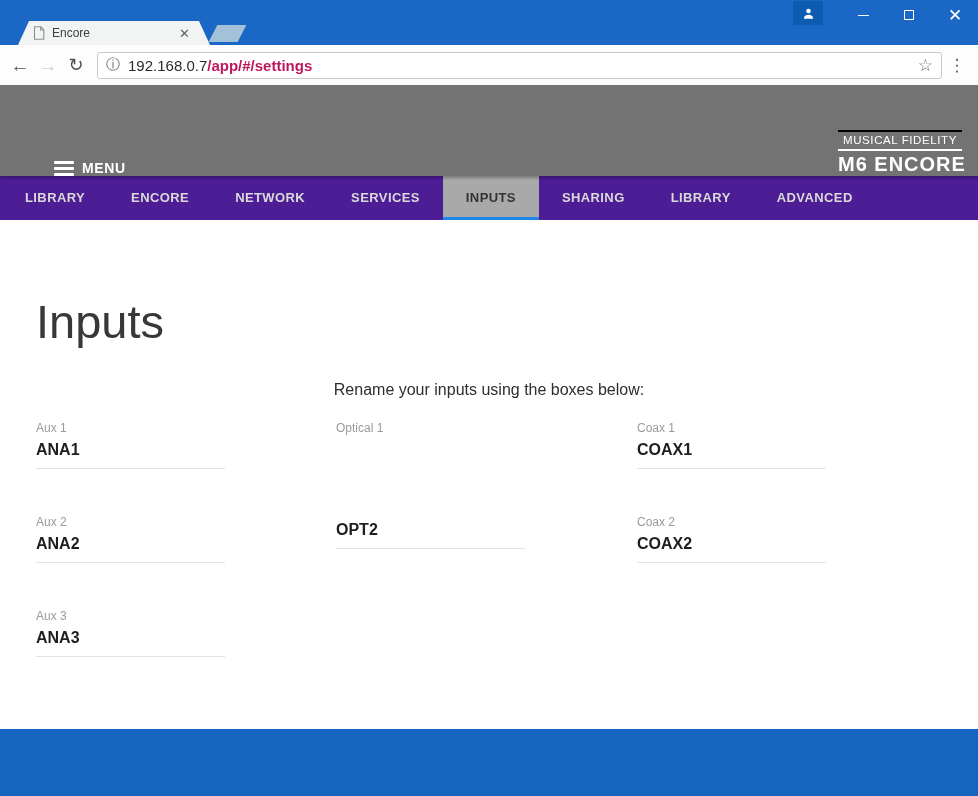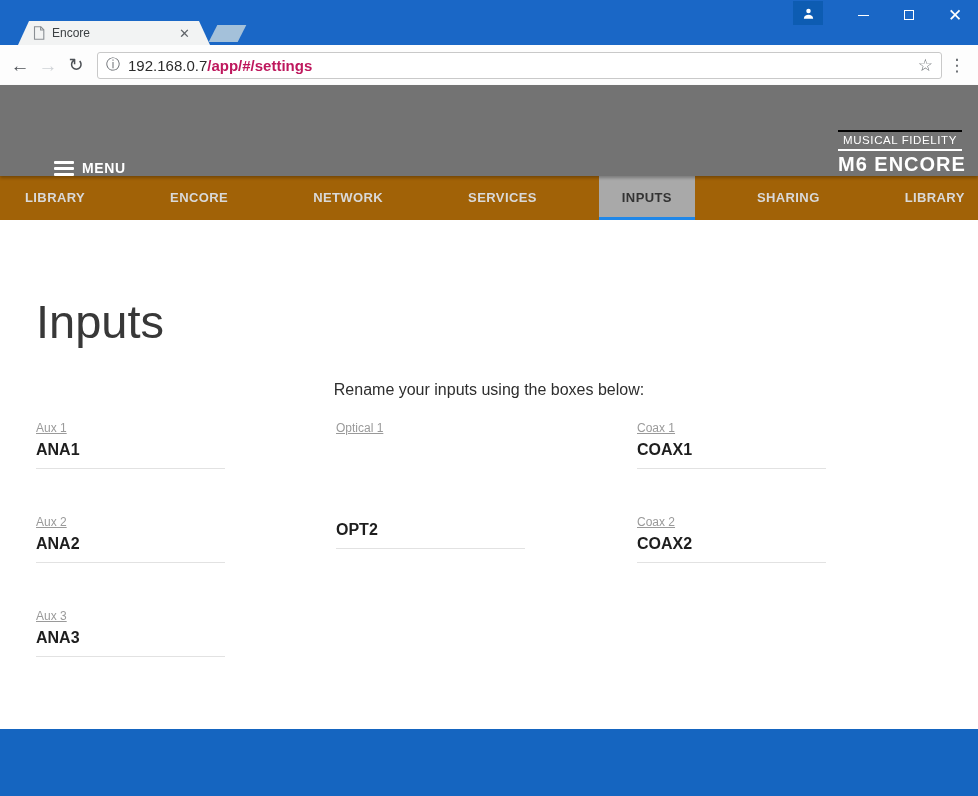--- a/index.html
+++ b/index.html
@@ -46,32 +46,32 @@
   .menu-btn { display:flex; align-items:center; cursor:pointer; }
   .hamburger { display:flex; flex-direction:column; gap:3px; margin-right:8px; }
   .hamburger span { display:block; width:20px; height:3px; background:#fff; border-radius:1px; }
   .menu-label { color:#fff; font-size:14px; font-weight:bold; letter-spacing:.6px; }
   .logo { width:124px; text-align:center; color:#fff; }
   .logo-top { border-top:2px solid #000000; border-bottom:2px solid #fff;
     padding:2px 0 3px; font-size:11.5px; letter-spacing:.6px; white-space:nowrap; }
   .logo-bottom { margin-top:2px; font-size:20px; font-weight:bold; letter-spacing:1px; white-space:nowrap; }
 
   
-  .settings-nav { height:44px; background:#a16207; display:flex; padding-left:2px; position:relative; z-index:1;gap:39px; }
+  .settings-nav { height:44px; background:#4c1d95; display:flex; padding-left:2px; position:relative; z-index:1; }
   .nav-tab { height:44px; line-height:44px; padding:0 23px; font-size:13px; font-weight:bold;
     letter-spacing:.4px; color:#d9d9d9; cursor:pointer; white-space:nowrap; }
   .nav-tab.active { background:#a9a9a9; color:#333;
     box-shadow:inset 0 -3px 0 0 #1f87e8; }
 
   
   .content { height:509px; background:#fff; padding:76px 36px 0 36px; }
   .page-title { font-size:47px; font-weight:300; color:#383838; line-height:1.1; }
   .page-subtitle { margin-top:33px; font-size:16px; color:#2e2e2e;text-align:center; }
   .fields-grid { display:grid; grid-template-columns:300px 301px 300px; row-gap:46px; margin-top:22px; }
-  .field-label { font-size:12px; color:#9a9a9a;text-decoration:underline; }
+  .field-label { font-size:12px; color:#9a9a9a; }
   .field-input { display:block; width:189px; border:none; border-bottom:1px solid #e2e2e2;
     padding:6px 0 9px; font-family:"Liberation Sans", sans-serif; font-size:16px; font-weight:bold;
     color:#1e1e1e; background:transparent; outline:none; border-radius:0; }
 
   
   .app-footer { height:67px; background:#1565c0; }
 </style>
 </head>
 <body>
 

